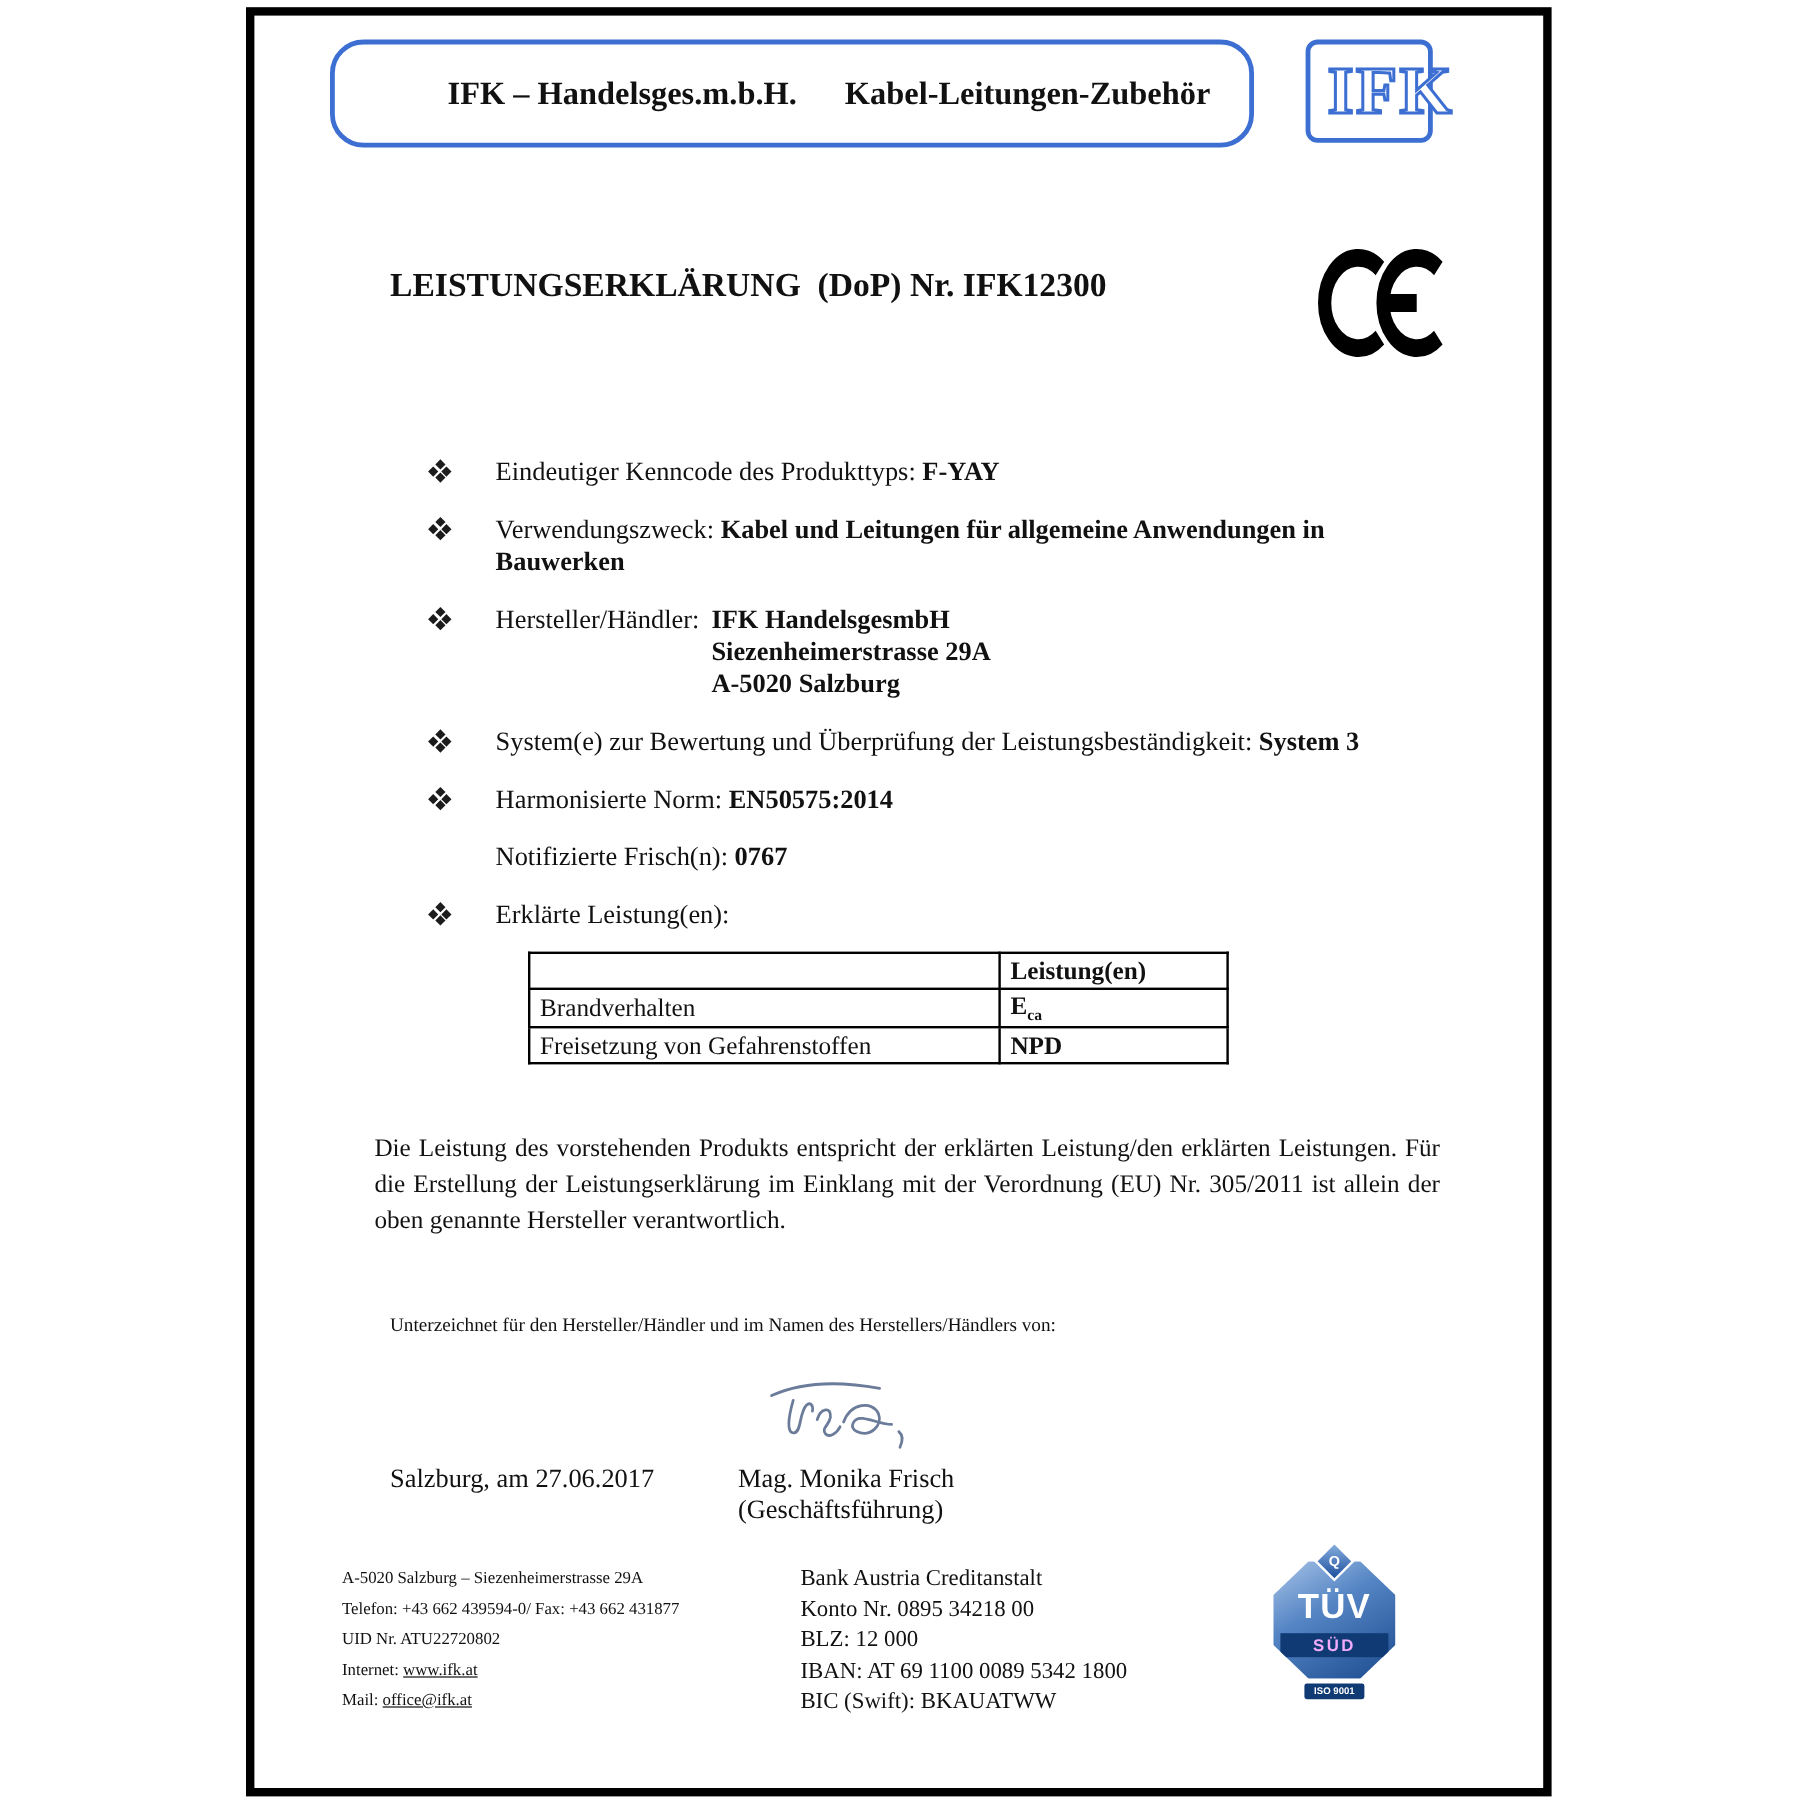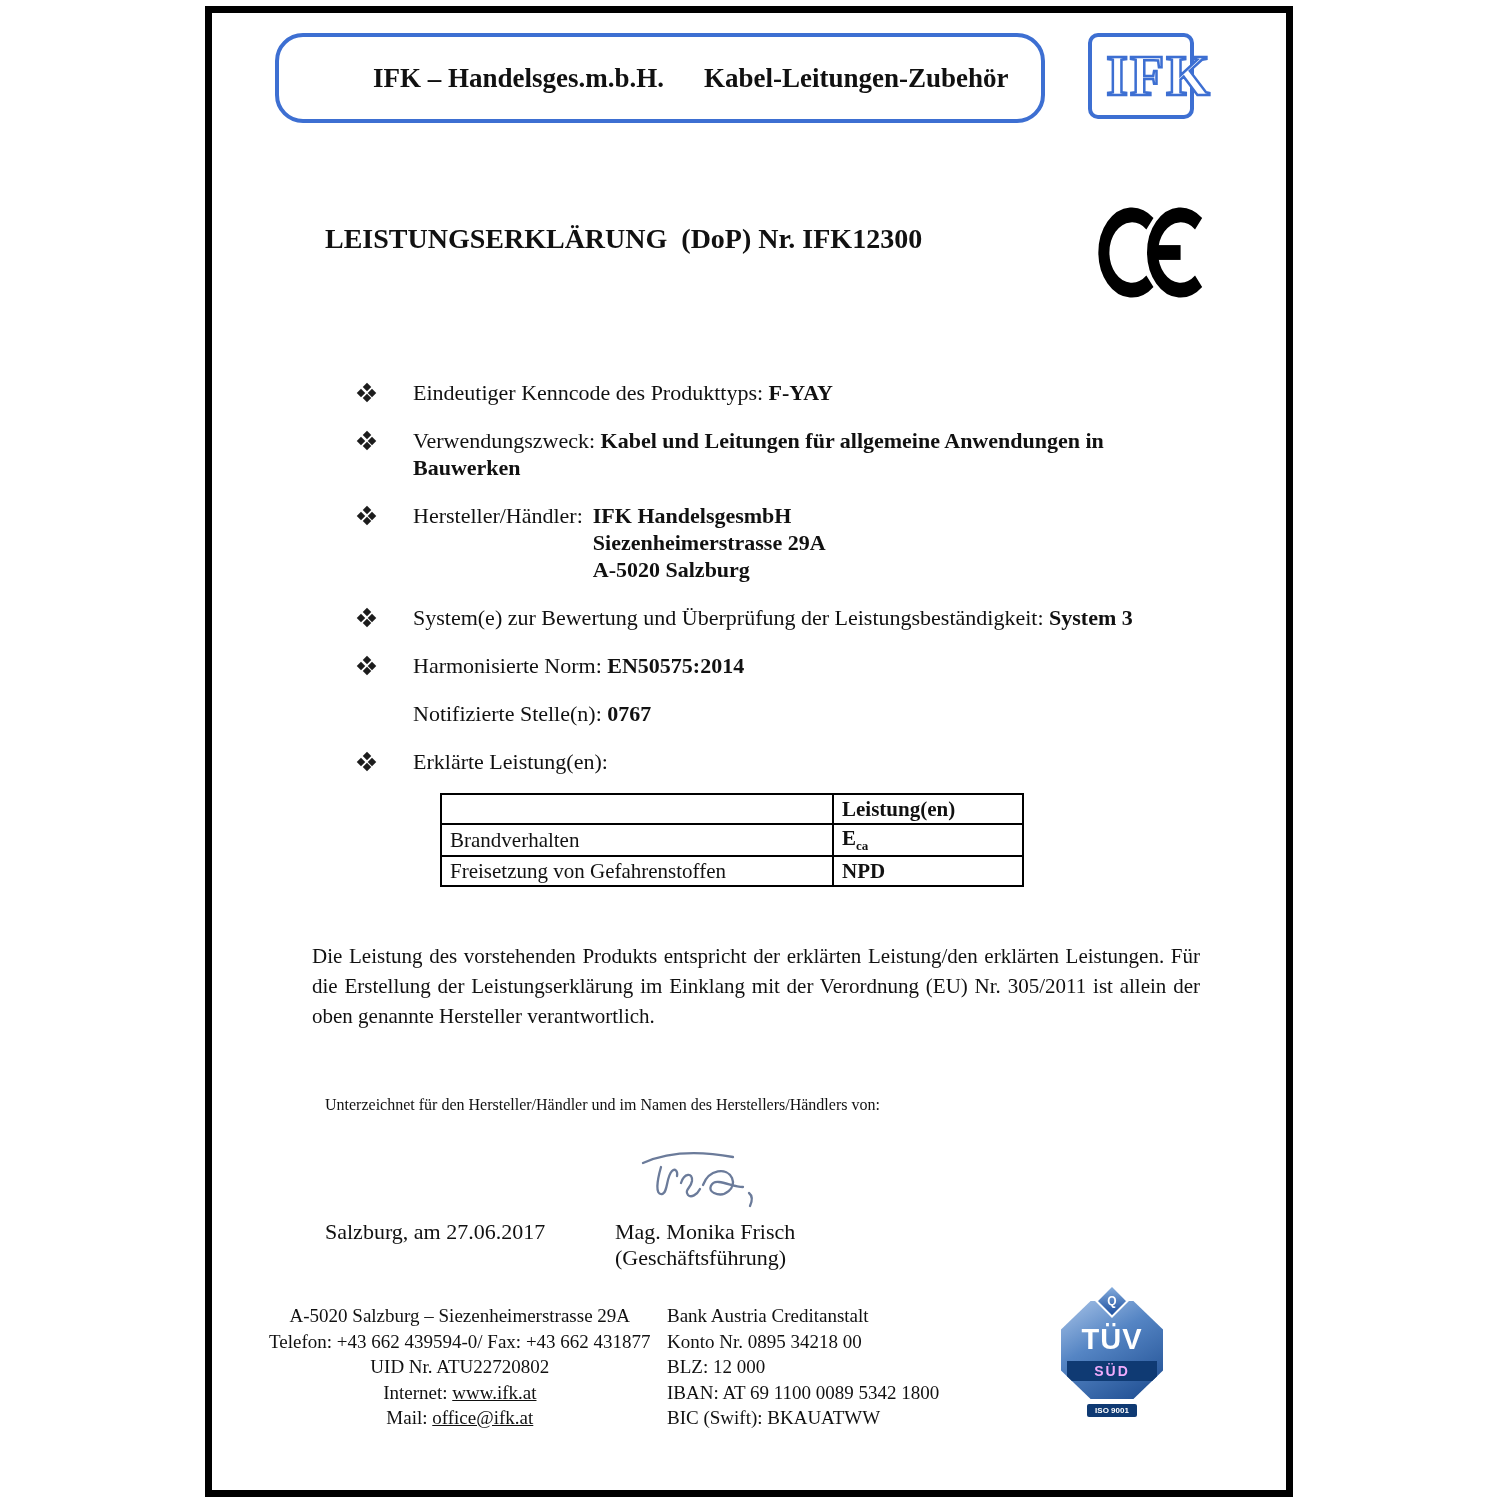--- a/index.html
+++ b/index.html
@@ -45,21 +45,21 @@
   
   .statement{position:absolute;left:100px;top:911px;width:888px;font-size:21px;line-height:30px;text-align:justify;margin-top:17px;}
   .signed-for{position:absolute;left:113px;top:1083px;font-size:16px;}
 
   
   .signature{position:absolute;left:425px;top:1130px;width:130px;height:72px;}
   .date-line{position:absolute;left:113px;top:1206px;font-size:22px;}
   .signer{position:absolute;left:403px;top:1206px;font-size:22px;line-height:26px;}
 
   
-  .footer-left{position:absolute;left:57px;top:1290px;font-size:19px;line-height:25.5px;text-align:center;}
+  .footer-left{position:absolute;left:73px;top:1290px;font-size:14px;line-height:25.5px;}
   .footer-bank{position:absolute;left:455px;top:1290px;font-size:19px;line-height:25.5px;}
   .flink{color:#111;text-decoration:underline;cursor:pointer;}
 
   
   .tuv{position:absolute;left:845px;top:1276px;width:110px;text-align:center;}
   .tuv-q{position:absolute;left:43px;top:0;width:24px;height:24px;background:linear-gradient(135deg,#86aede,#1d4f9e);
     transform:rotate(45deg);border:2px solid #fff;box-sizing:border-box;z-index:2;}
   .tuv-q span{display:block;transform:rotate(-45deg);color:#fff;font-family:"Liberation Sans",sans-serif;
     font-weight:bold;font-size:12px;line-height:20px;}
   .tuv-oct{position:relative;margin:12px auto 0;width:102px;height:98px;
@@ -146,21 +146,21 @@
           <i></i>
           <i></i>
           <i></i>
           <i></i>
         </span>
       <span><span>Harmonisierte Norm: </span><span class="b">EN50575:2014</span></span>
     </div>
 
     <div class="bitem">
       <span class="bullet hidden"></span>
-      <span><span>Notifizierte Stelle(n): </span><span class="b">0767</span></span>
+      <span><span>Notifizierte Frisch(n): </span><span class="b">0767</span></span>
     </div>
 
     <div class="bitem">
       <span class="bullet">
           <i></i>
           <i></i>
           <i></i>
           <i></i>
         </span>
       <span>Erklärte Leistung(en):</span>

